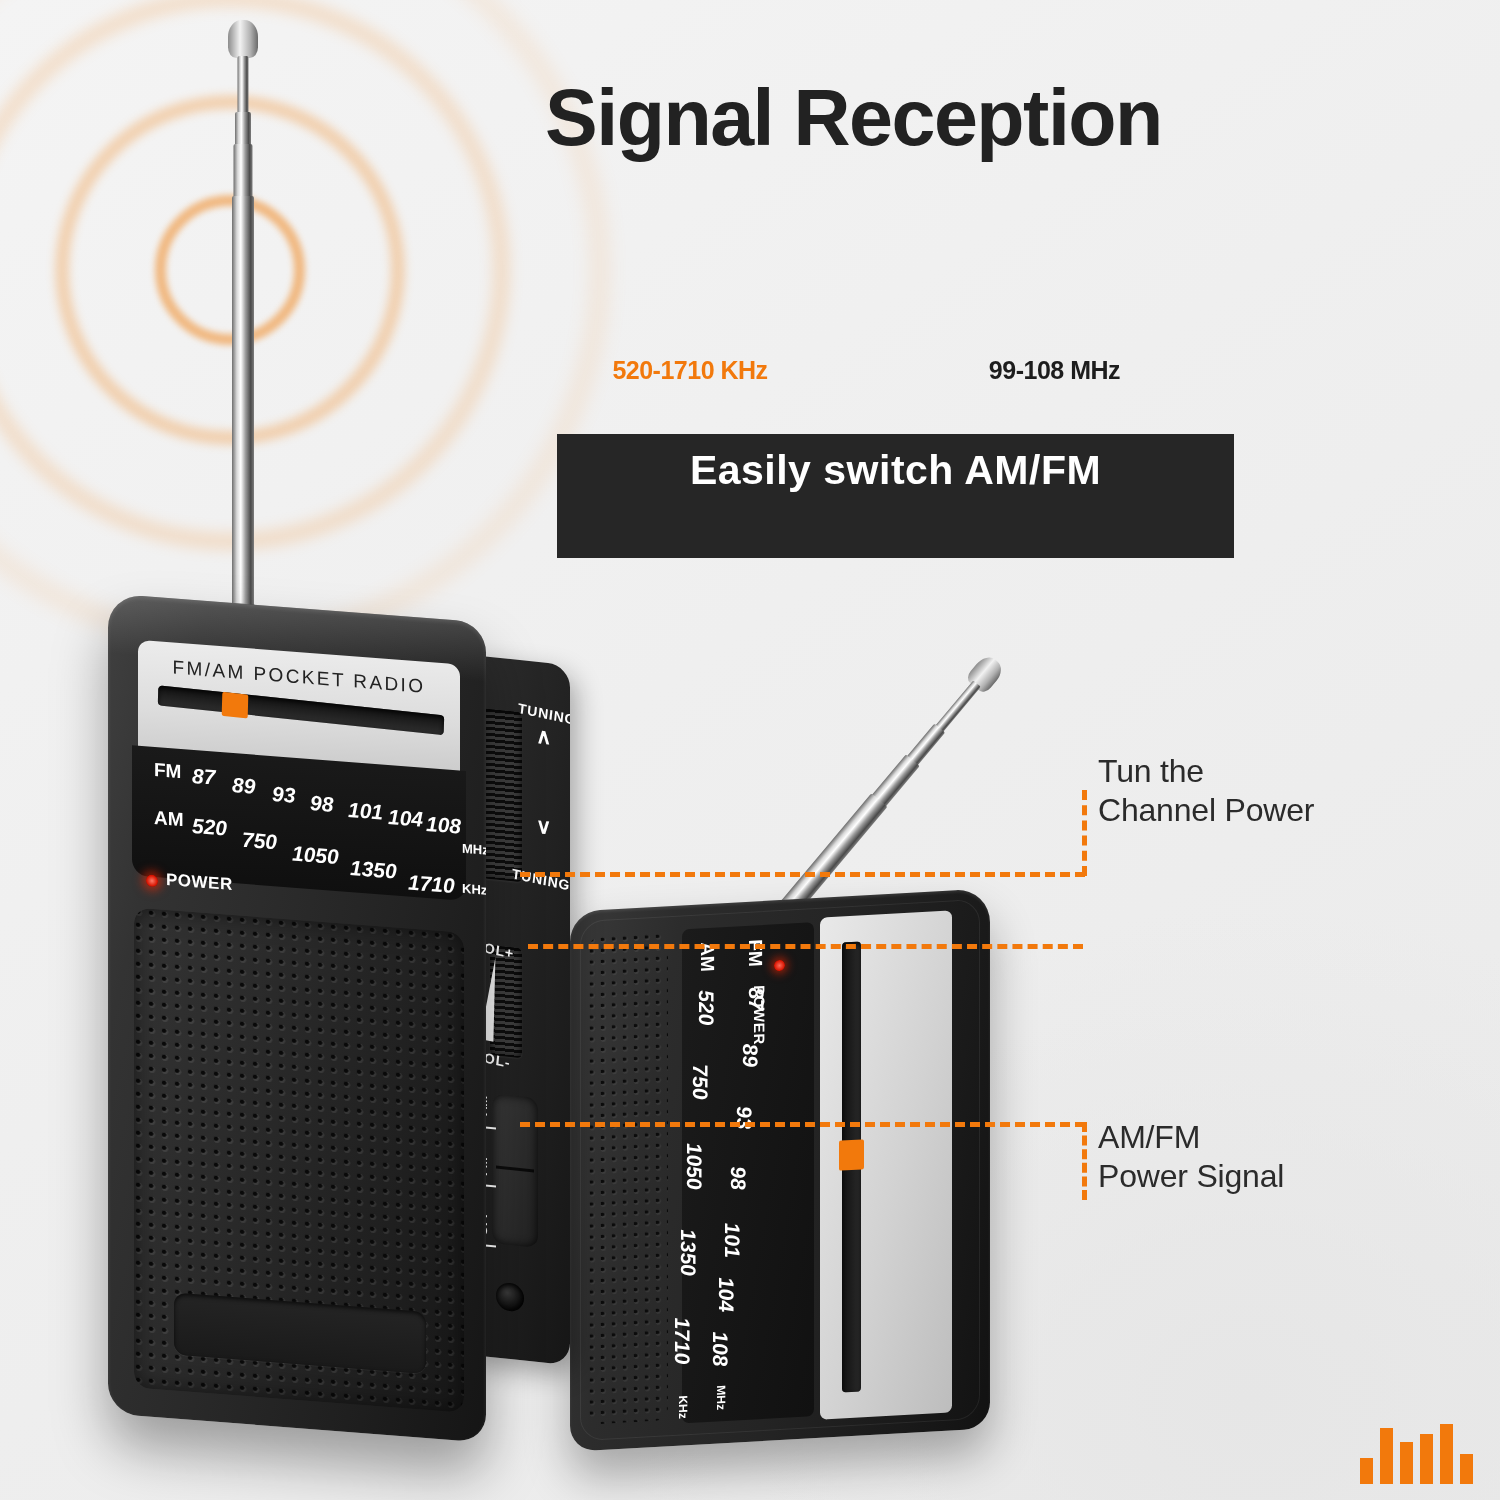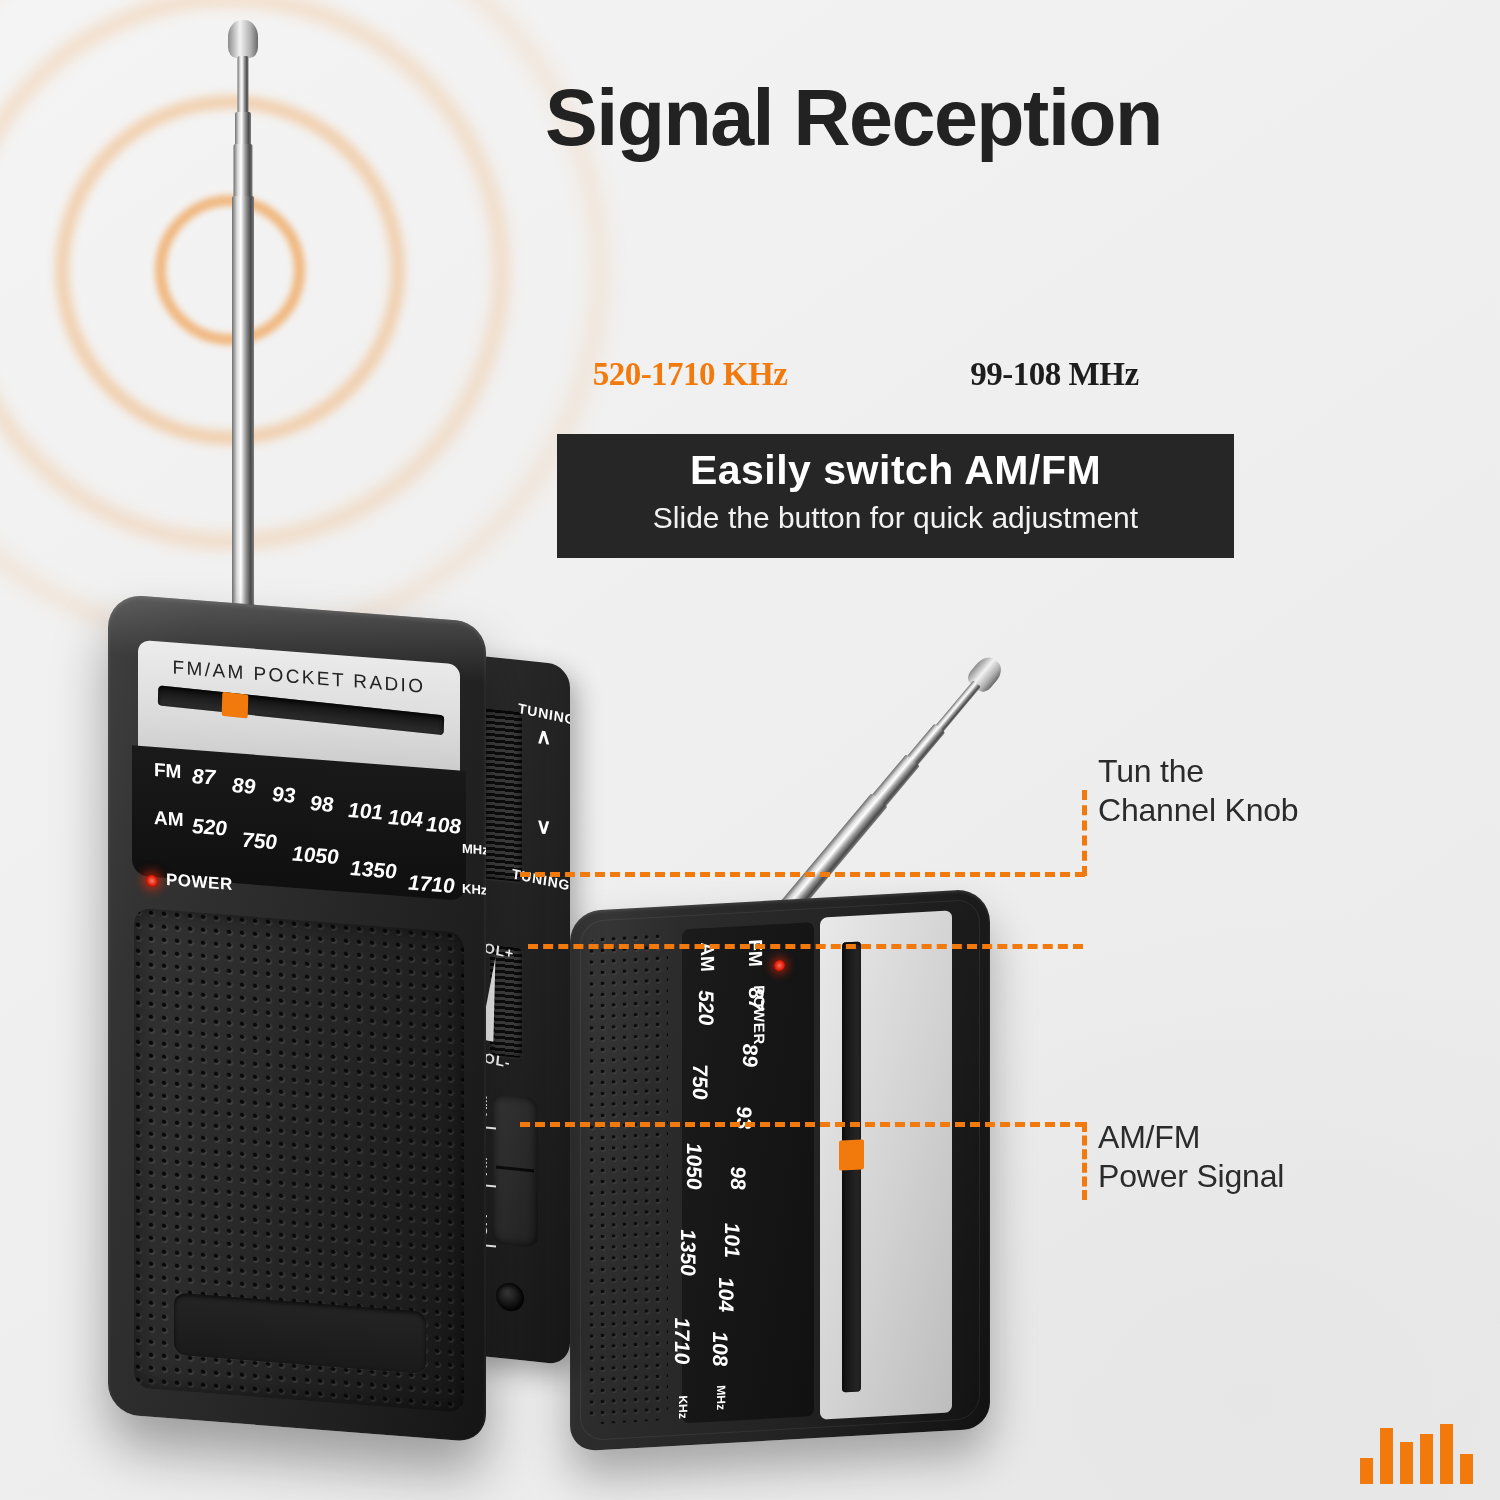--- a/index.html
+++ b/index.html
@@ -33,21 +33,21 @@
   .badge-row { position:absolute; left:568px; top:228px; }
   .badge {
     display:inline-block; width:205px; height:108px; border-radius:26px;
     text-align:center; line-height:108px; font-size:62px; font-weight:bold;
     color:#fff; letter-spacing:1px;
   }
   .badge.am { background:#F2790C; }
   .badge.fm { background:#262626; margin-left:135px; width:225px; }
   .freq-row { position:absolute; left:540px; top:356px; }
   .freq {
-    display:inline-block; font-size:33px; font-weight:bold; letter-spacing:-.5px;font-family:Liberation Serif, serif;
+    display:inline-block; font-size:25px; font-weight:bold; letter-spacing:-.5px;
   }
   .freq.am { color:#F2790C; width:300px; text-align:center; }
   .freq.fm { color:#1d1d1d; width:300px; text-align:center; margin-left:60px; }
 
   .switch-banner {
     position:absolute; left:557px; top:434px; width:677px; height:124px;
     background:#262626; padding:12px 0 0 0; text-align:center;
   }
   .switch-banner .line1 {
     color:#fff; font-size:41px; font-weight:bold; letter-spacing:.5px; line-height:1.18;
@@ -311,21 +311,20 @@
 
   <div class="title">Signal Reception</div>
 
   <div class="freq-row">
     <span class="freq am">520-1710 KHz</span>
     <span class="freq fm">99-108 MHz</span>
   </div>
 
   <div class="switch-banner">
     <div class="line1">Easily switch AM/FM</div>
-    <div class="line2">Slide the button for quick adjustment</div>
   </div>
 
   <div class="ant" id="ant2">
     <div class="tip"></div>
     <div class="seg s1"></div>
       <div class="seg s2"></div>
     <div class="seg s3"></div>
       <div class="seg s4"></div>
   </div>
 
@@ -429,21 +428,21 @@
   </div>
 
   <div class="lead" id="lead1"></div>
   <div class="lead-v" id="lead1v"></div>
   <div class="lead" id="lead2"></div>
   <div class="lead" id="lead3"></div>
   <div class="lead-v" id="lead3v"></div>
 
   <div class="callout-text" id="co1">
     <div>Tun the</div>
-    <div>Channel Knob</div>
+    <div>Channel Power</div>
   </div>
   <div class="callout-text" id="co3">
     <div>AM/FM</div>
     <div>Power Signal</div>
   </div>
 
   <div class="eq" id="eq-logo">
       <i style="height: 26px;"></i>
       <i style="height: 56px;"></i>
       <i style="height: 42px;"></i>

